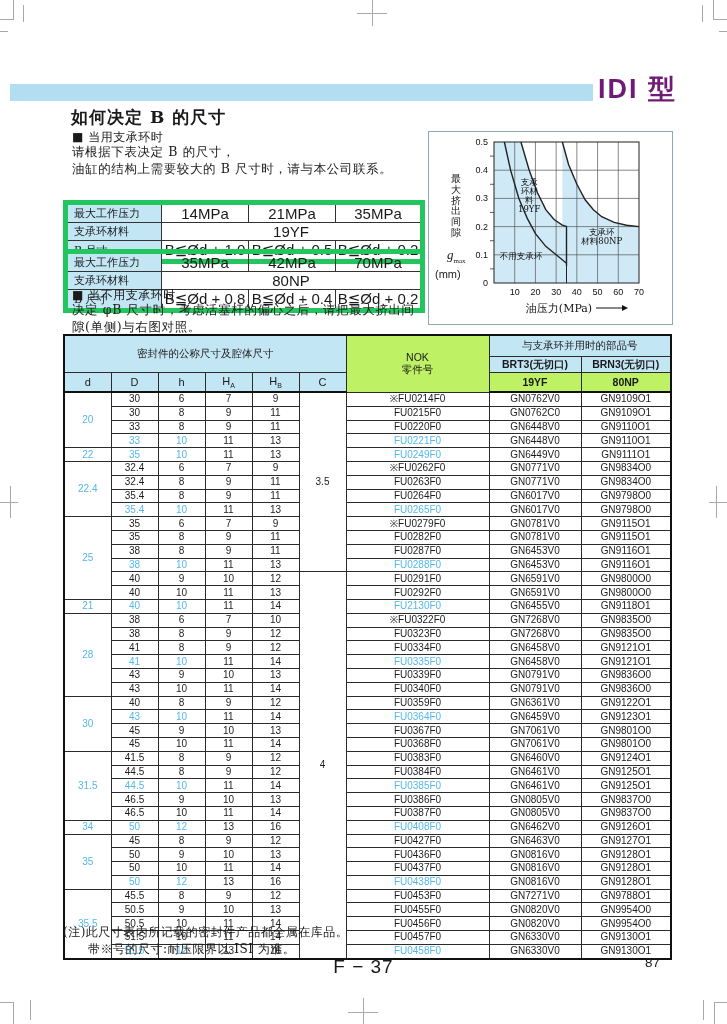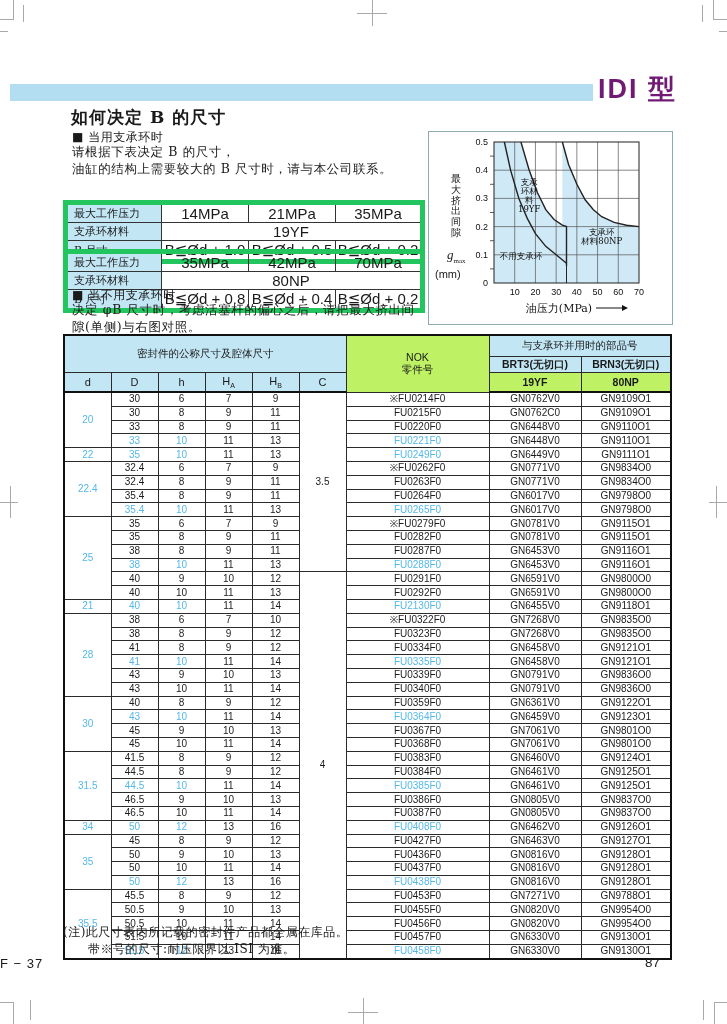--- a/index.html
+++ b/index.html
@@ -44,21 +44,21 @@
   .main-table thead tr.r1 th{height:20px;}
   .main-table thead tr.r2 th{height:15px;font-weight:600;}
   .main-table thead tr.r3 th{height:18px;font-family:"Liberation Sans",sans-serif;font-weight:600;font-size:10.5px;}
   .main-table thead tr.r3 th.dim{font-weight:normal;font-size:11px;}
   .main-table thead tr:last-child th{border-bottom:2px solid #111;}
   .main-table td{font-size:10px;height:12.8px;line-height:1;color:#1c1c1c;}
   .main-table td.col-d{color:#55b8e9;}
   .main-table td.blue{color:#55b8e9;}
   
   .note{position:absolute;font-size:12px;letter-spacing:0.5px;white-space:nowrap;text-align:right;}
-  .page-code{position:absolute;left:0;top:956px;width:727px;text-align:left;font-size:13px;font-family:"Liberation Sans",sans-serif;letter-spacing:1px;}
+  .page-code{position:absolute;left:0;top:956px;width:727px;text-align:center;font-size:19px;font-family:"Liberation Sans",sans-serif;letter-spacing:1px;}
   .page-number{position:absolute;left:645px;top:955px;font-size:13.5px;font-family:"Liberation Sans",sans-serif;}
 </style>
 </head>
 <body>
 
 <div class="cm" style="left:0;top:19px;width:13px;height:1px;"></div>
 <div class="cm" style="left:13px;top:0;width:1px;height:20px;"></div>
 <div class="cm" style="left:23px;top:5px;width:1px;height:17px;"></div>
 <div class="cm" style="left:0;top:31px;width:8px;height:1px;"></div>
 <div class="cm" style="left:357px;top:13px;width:30px;height:1px;"></div>

